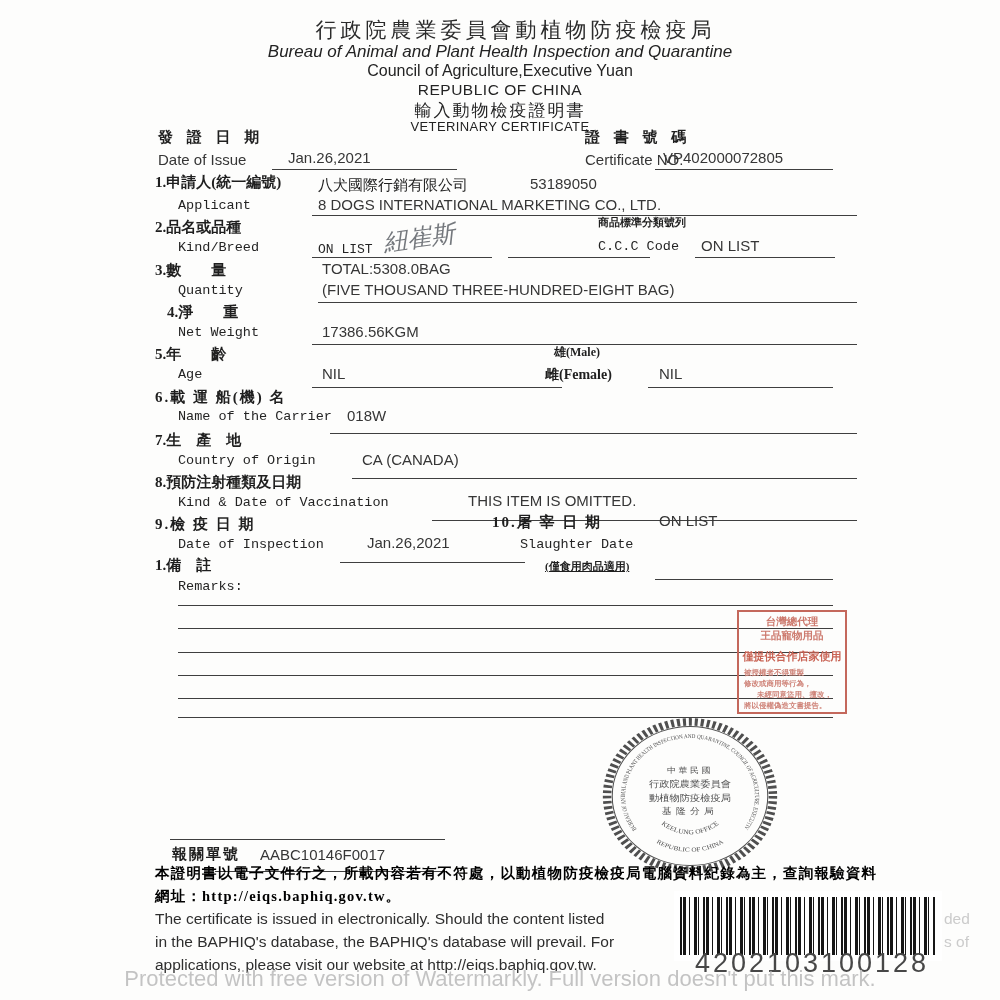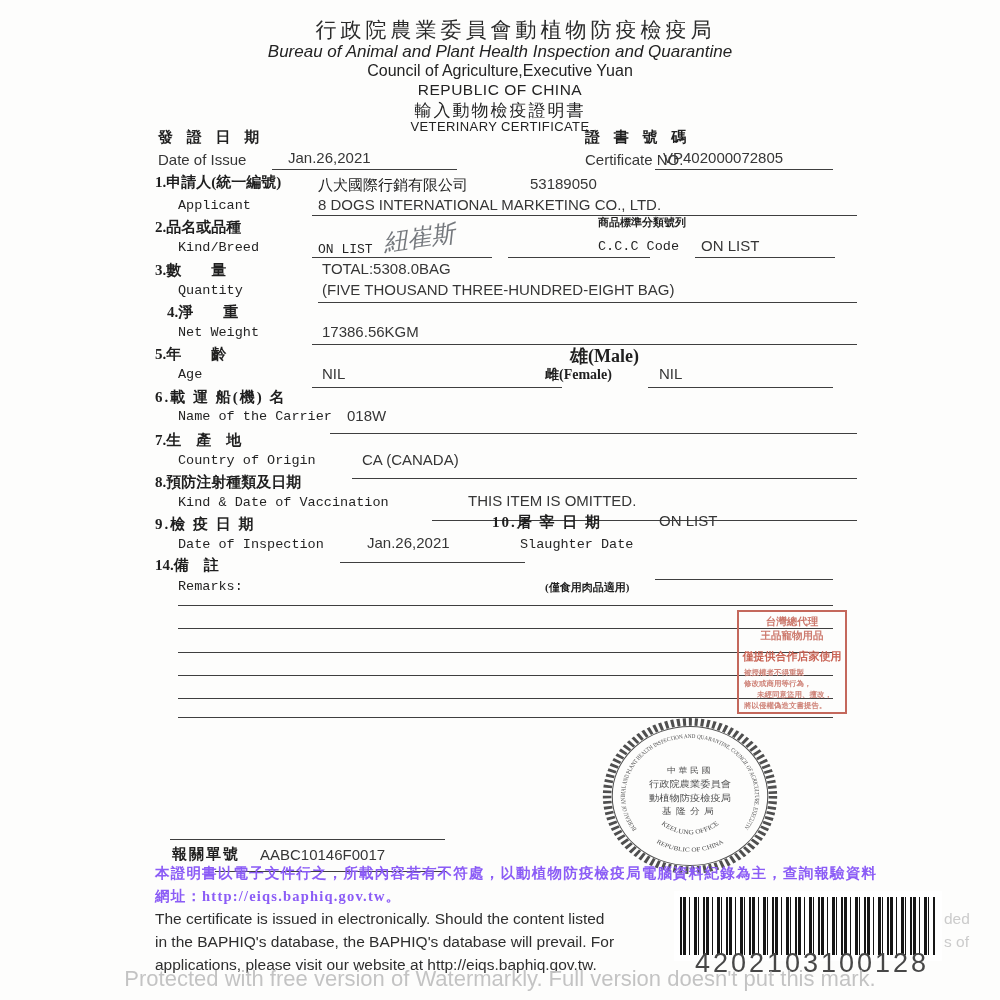--- a/index.html
+++ b/index.html
@@ -25,21 +25,21 @@
   .note-sm{font-family:"Liberation Serif","DejaVu Serif",serif;font-weight:700;font-size:11px;color:#1f1f1f;}
   
   .stamp{position:absolute;left:737px;top:610px;width:106px;height:100px;
          border:2.5px solid #c4685c;color:#cd7a6e;}
   .stamp .c{position:absolute;left:0;right:0;text-align:center;font-weight:700;
             font-family:"Liberation Serif","DejaVu Serif",serif;}
   .stamp .s{position:absolute;left:5px;font-size:7.5px;font-weight:700;
             font-family:"Liberation Serif","DejaVu Serif",serif;color:#cf8378;}
   
   .f-zh{font-family:"Liberation Serif","DejaVu Serif",serif;font-weight:700;font-size:14.5px;
-        letter-spacing:1.2px;color:#8b5cf6;}
+        letter-spacing:1.2px;color:#000000;}
   .f-en{font-size:15.5px;color:#2e2e2e;}
   .frag{font-size:15.5px;color:#cbcbcb;}
   .barcode{position:absolute;left:680px;top:897px;width:256px;height:58px;background:#fff;
     background-image:repeating-linear-gradient(90deg,
       #161616 0 2px,#fff 2px 3px,#161616 3px 6px,#fff 6px 9px,
       #161616 9px 10px,#fff 10px 14px,#161616 14px 17px,#fff 17px 18px,
       #161616 18px 19px,#fff 19px 23px);
     outline:6px solid #fff;}
   .bc-num{position:absolute;left:672px;top:948px;width:280px;text-align:center;
           font-size:27px;letter-spacing:3px;color:#474747;}
@@ -95,21 +95,21 @@
   <div class="line" style="left:318px;top:302px;width:539px;"></div>
 
   <div class="abs zl" style="left:155px;top:303px;margin-left:12px;">4.淨　　重</div>
   <div class="abs ml" style="left:178px;top:325px;">Net Weight</div>
   <div class="abs sv" style="left:322px;top:323px;">17386.56KGM</div>
   <div class="line" style="left:312px;top:344px;width:545px;"></div>
 
   <div class="abs zl" style="left:155px;top:345px;">5.年　　齡</div>
   <div class="abs ml" style="left:178px;top:367px;">Age</div>
   <div class="abs sv" style="left:322px;top:365px;">NIL</div>
-  <div class="abs zl" style="left:570px;top:344px;font-size:18px;">雄(Male)</div>
+  <div class="abs zl" style="left:554px;top:344px;font-size:12px;">雄(Male)</div>
   <div class="abs zl" style="left:545px;top:366px;font-size:14px;">雌(Female)</div>
   <div class="abs sv" style="left:659px;top:365px;">NIL</div>
   <div class="line" style="left:312px;top:387px;width:250px;"></div>
   <div class="line" style="left:648px;top:387px;width:185px;"></div>
 
   <div class="abs zl ls2" style="left:155px;top:388px;">6.載 運 船(機) 名</div>
   <div class="abs ml" style="left:178px;top:409px;">Name of the Carrier</div>
   <div class="abs sv" style="left:347px;top:407px;">018W</div>
   <div class="line" style="left:330px;top:433px;width:527px;"></div>
 
@@ -124,24 +124,24 @@
   <div class="line" style="left:432px;top:520px;width:425px;"></div>
 
   <div class="abs zl ls2" style="left:155px;top:515px;">9.檢 疫 日 期</div>
   <div class="abs ml" style="left:178px;top:537px;">Date of Inspection</div>
   <div class="abs sv" style="left:367px;top:534px;">Jan.26,2021</div>
   <div class="line" style="left:340px;top:562px;width:185px;"></div>
 
   <div class="abs zl ls2" style="left:492px;top:513px;">10.屠 宰 日 期</div>
   <div class="abs sv" style="left:659px;top:512px;">ON LIST</div>
   <div class="abs ml" style="left:520px;top:537px;">Slaughter Date</div>
-  <div class="abs note-sm" style="left:545px;top:580px;">(僅食用肉品適用)</div>
+  <div class="abs note-sm" style="left:545px;top:559px;text-decoration:underline;">(僅食用肉品適用)</div>
   <div class="line" style="left:655px;top:579px;width:178px;"></div>
 
-  <div class="abs zl" style="left:155px;top:556px;">14.備　註</div>
+  <div class="abs zl" style="left:155px;top:556px;">1.備　註</div>
   <div class="abs ml" style="left:178px;top:579px;">Remarks:</div>
   <div class="line" style="left:178px;top:605px;width:655px;"></div>
   <div class="line" style="left:178px;top:628px;width:655px;"></div>
   <div class="line" style="left:178px;top:652px;width:655px;"></div>
   <div class="line" style="left:178px;top:675px;width:655px;"></div>
   <div class="line" style="left:178px;top:698px;width:655px;"></div>
   <div class="line" style="left:178px;top:717px;width:655px;"></div>
 
   <div class="stamp">
     <div class="c" style="top:3px;font-size:10.5px;">台灣總代理</div>

